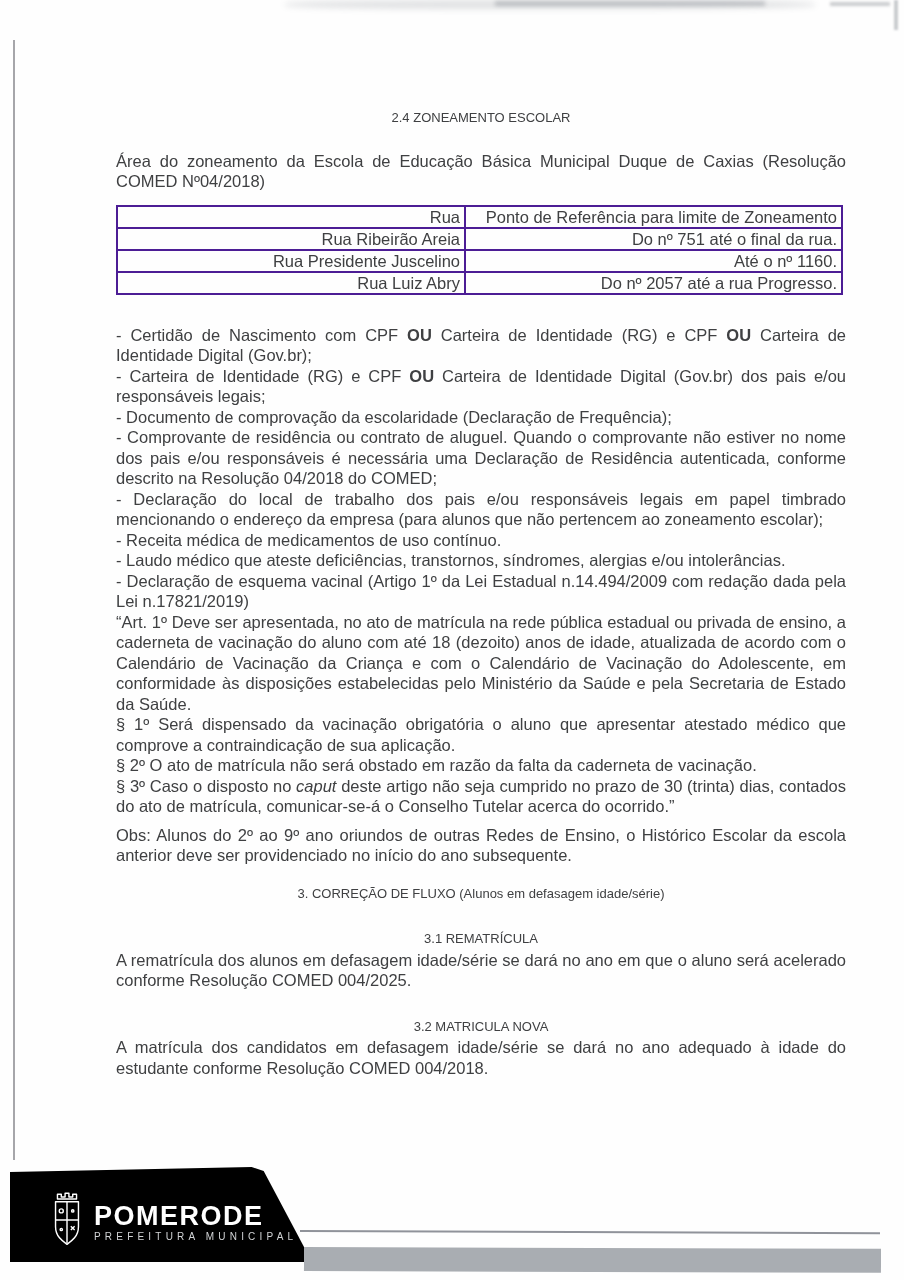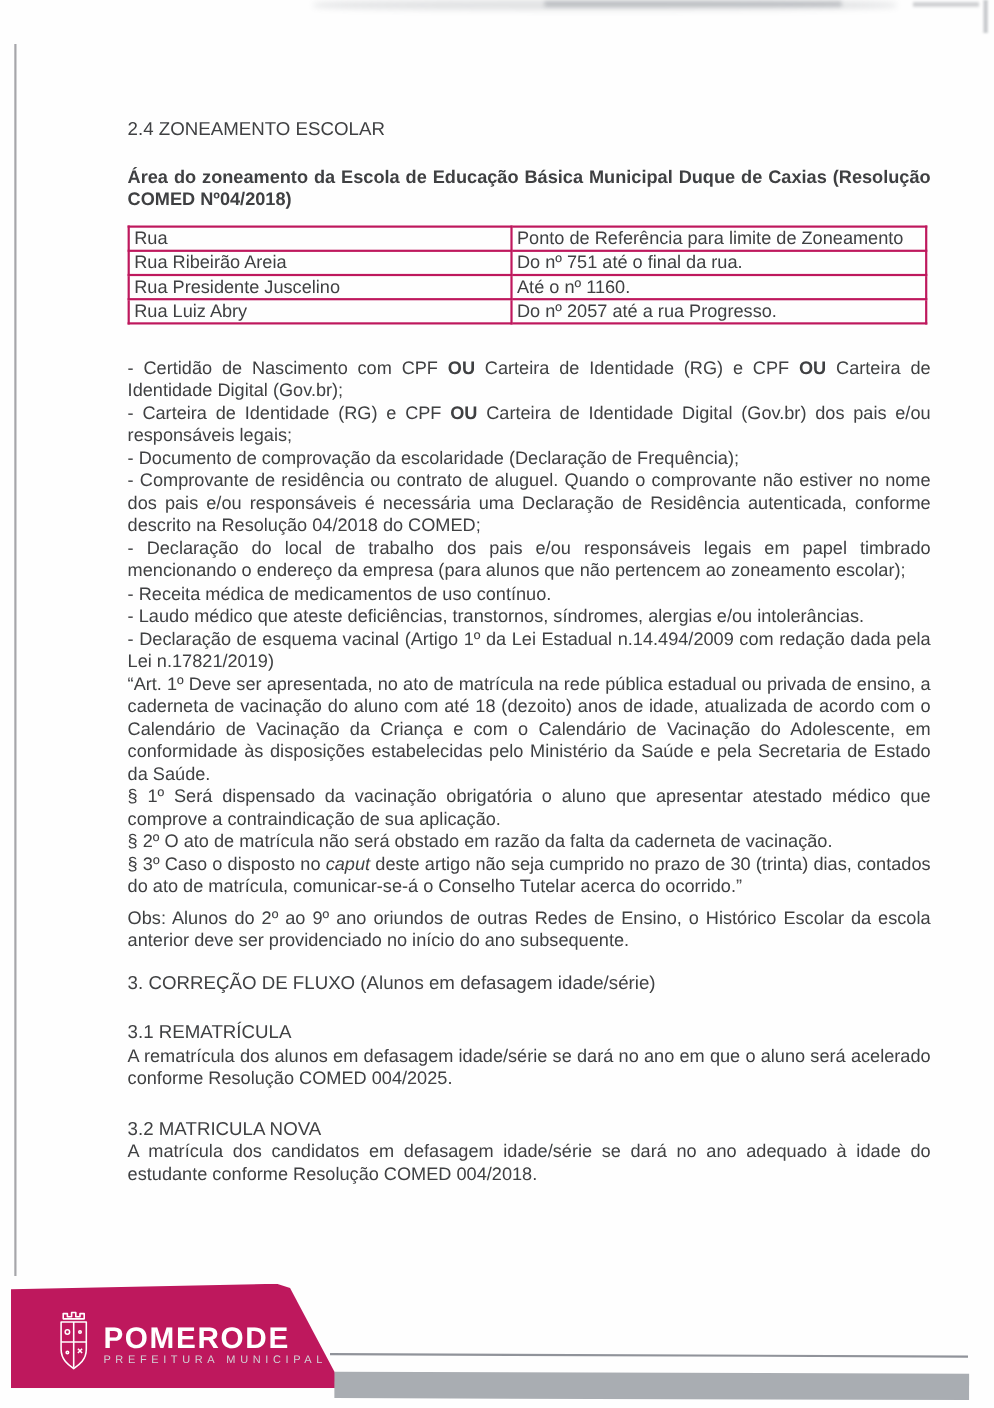--- a/index.html
+++ b/index.html
@@ -13,45 +13,45 @@
   .smudge-b{position:absolute;left:495px;top:1px;width:270px;height:5px;background:#4e5560;opacity:.28;filter:blur(2px);}
   .smudge-c{position:absolute;left:830px;top:2px;width:60px;height:4px;background:#565b64;opacity:.3;filter:blur(1.5px);}
   .edge-left{position:absolute;left:13px;top:40px;width:1.5px;height:1120px;background:#a6a6aa;}
   .edge-right-top{position:absolute;left:894px;top:0;width:4px;height:30px;background:#8a8f96;opacity:.45;filter:blur(1px);}
 
   
   .content{
     position:absolute;left:116px;top:108px;width:730px;
     color:#3f4042;font-size:16.5px;line-height:20.5px;text-align:justify;
   }
-  h2{font-size:17px;font-weight:400;margin:0;text-align:left;}
+  h2{font-size:13px;font-weight:400;margin:0;text-align:center;}
   .h24{margin:0 0 22px 0;}
-  .intro{margin:0 0 13px 0;font-weight:bold;}
+  .intro{margin:0 0 13px 0;}
   table.zoning{
     width:727px;border-collapse:collapse;margin:0 0 30px 0;
     table-layout:fixed;
   }
   table.zoning th,table.zoning td{
-    border:2px solid #be185d;font-weight:400;font-size:16.5px;
-    line-height:20px;text-align:left;padding:0 4px;color:#3f4042;
+    border:2px solid #4c1d95;font-weight:400;font-size:16.5px;
+    line-height:20px;text-align:right;padding:0 4px;color:#3f4042;
   }
   table.zoning col.c1{width:48%;}
   table.zoning col.c2{width:52%;}
   .paragraphs p{margin:0;}
   .obs{margin:8px 0 0 0;}
   .h3{margin:18px 0 0 0;}
   .h31{margin:25px 0 0 0;}
   .body31{margin:0;}
   .h32{margin:26px 0 0 0;}
   .body32{margin:0;}
 
   
   .banner{
     position:absolute;left:10px;top:1167px;width:302px;height:95px;
-    background:#be185d;
+    background:#000000;
     clip-path:polygon(0 5px,80% 0,84% 4px,100% 100%,0 100%);
   }
   .crest{position:absolute;left:36px;top:22px;}
   .logo{position:absolute;left:84px;top:36px;}
   .logo-title{font-weight:700;font-size:27px;line-height:26px;color:#ffffff;letter-spacing:1.5px;}
   .logo-sub{font-size:10px;color:#d2d4d6;letter-spacing:4.2px;margin-top:2px;white-space:nowrap;}
   .footer-rule{position:absolute;left:300px;top:1230px;width:580px;height:1.6px;background:#90939a;transform:rotate(.22deg);transform-origin:left center;}
   .footer-band{position:absolute;left:304px;top:1247px;width:577px;height:24px;background:#a9adb2;transform:rotate(.18deg);transform-origin:left center;}
 </style>
 </head>

